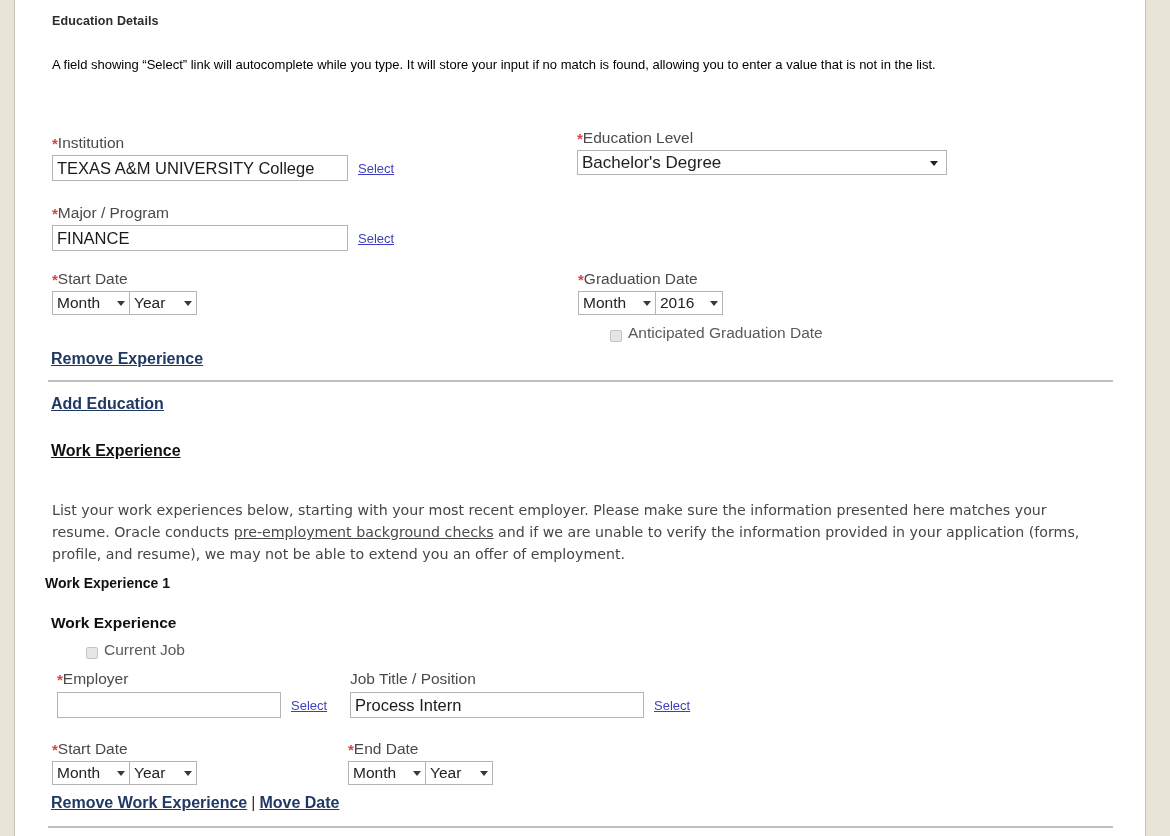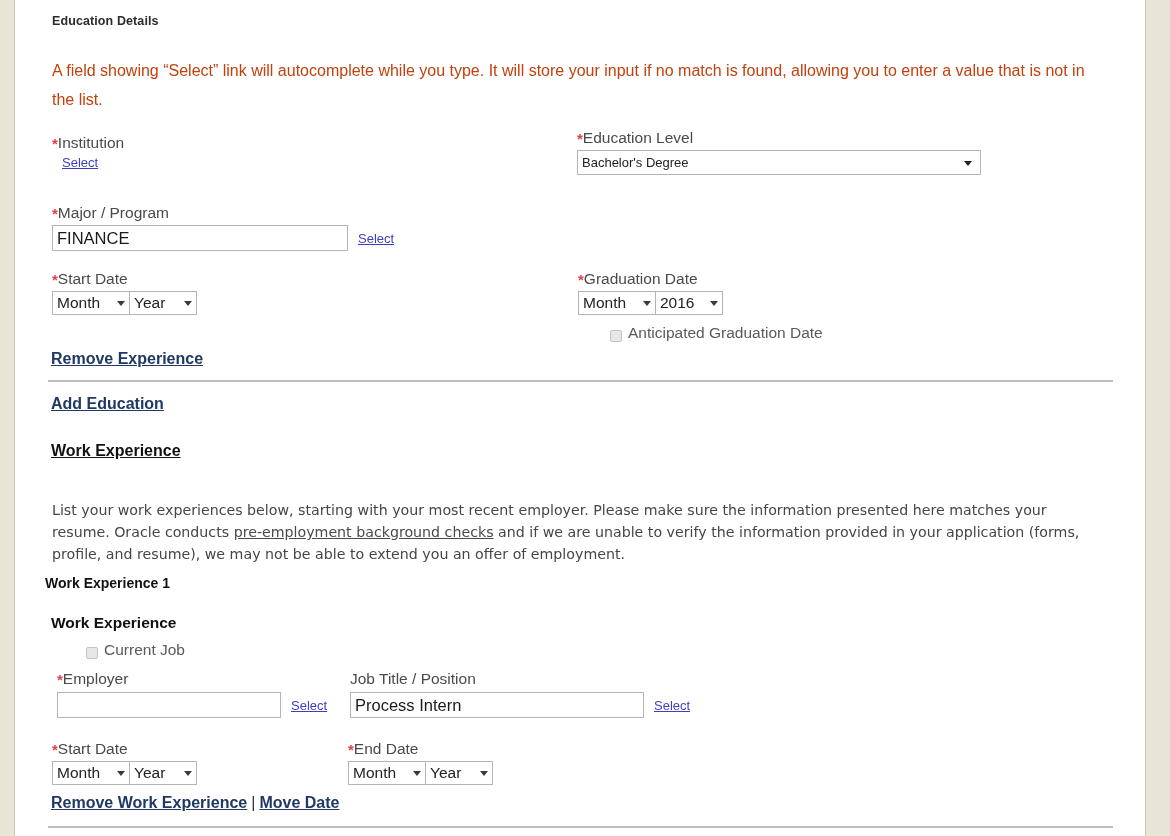--- a/index.html
+++ b/index.html
@@ -46,23 +46,23 @@
   .section-title {
     font-family: "Liberation Sans", sans-serif;
     font-size: 12.5px;
     font-weight: bold;
     color: #2c2c2c;
     margin: 14px 0 0 30px;
     letter-spacing: 0.1px;
   }
   .intro-text {
     font-family: "Liberation Sans", sans-serif;
-    font-size: 16px;
-    color: #c2410c;
-    line-height: 29px;
+    font-size: 13px;
+    color: #000000;
+    line-height: 17px;
     margin: 28px 0 0 30px;
     width: 1035px;
   }
   .wk-text {
     font-family: "DejaVu Sans", sans-serif;
     font-size: 14.2px;
     color: #464646;
     line-height: 22px;
     margin: 20px 0 0 30px;
     width: 1055px;
@@ -124,23 +124,23 @@
     position: absolute;
     right: 4px;
     top: 50%;
     margin-top: -2px;
     width: 0; height: 0;
     border-left: 4px solid transparent;
     border-right: 4px solid transparent;
     border-top: 5px solid #3a3a3a;
   }
   .sel.wide {
-    width: 404px;
+    width: 370px;
     height: 25px;
-    font-size: 13px;
+    font-size: 17px;
     line-height: 23px;
     padding-right: 24px;
   }
   .sel.wide .caret {
     right: 8px;
     border-left: 4px solid transparent;
     border-right: 4px solid transparent;
     border-top: 5px solid #222;
   }
   .sel.month { width: 78px; }
@@ -227,20 +227,21 @@
   <div class="panel-shadow"></div>
   <div class="content">
 
     <div class="section-title">Education Details</div>
 
     <div class="intro-text">A field showing “Select” link will autocomplete while you type. It will store your input if no match is found, allowing you to enter a value that is not in the list.</div>
 
     <div class="abs" style="left:30px; top:134px;">
       <div class="field-label"><span class="req">*</span><span>Institution</span></div>
       <div style="display:flex; align-items:center;">
+        <input class="txt institution" type="text" value="TEXAS A&amp;M UNIVERSITY College" style="">
         <a class="sel-link" href="#">Select</a>
       </div>
     </div>
 
     <div class="abs" style="left:555px; top:129px;">
       <div class="field-label"><span class="req">*</span><span>Education Level</span></div>
       <div class="sel wide">
         <span>Bachelor's Degree</span>
         <span class="caret"></span>
       </div>

